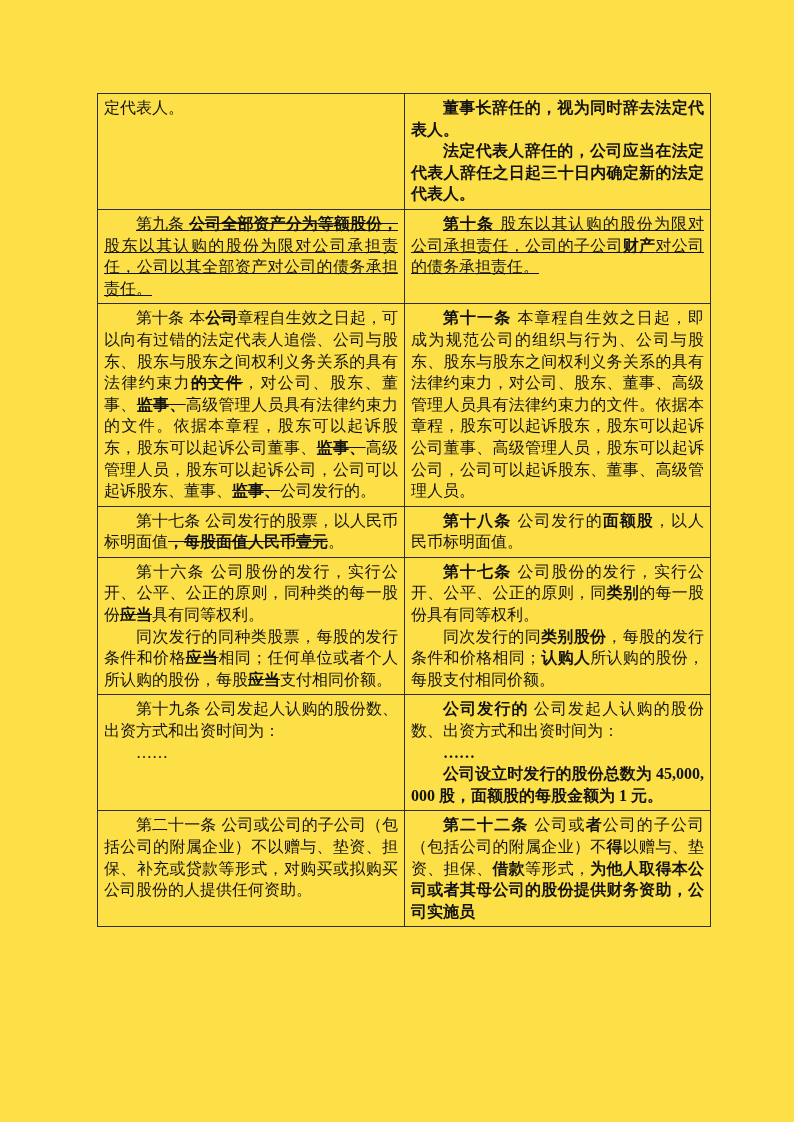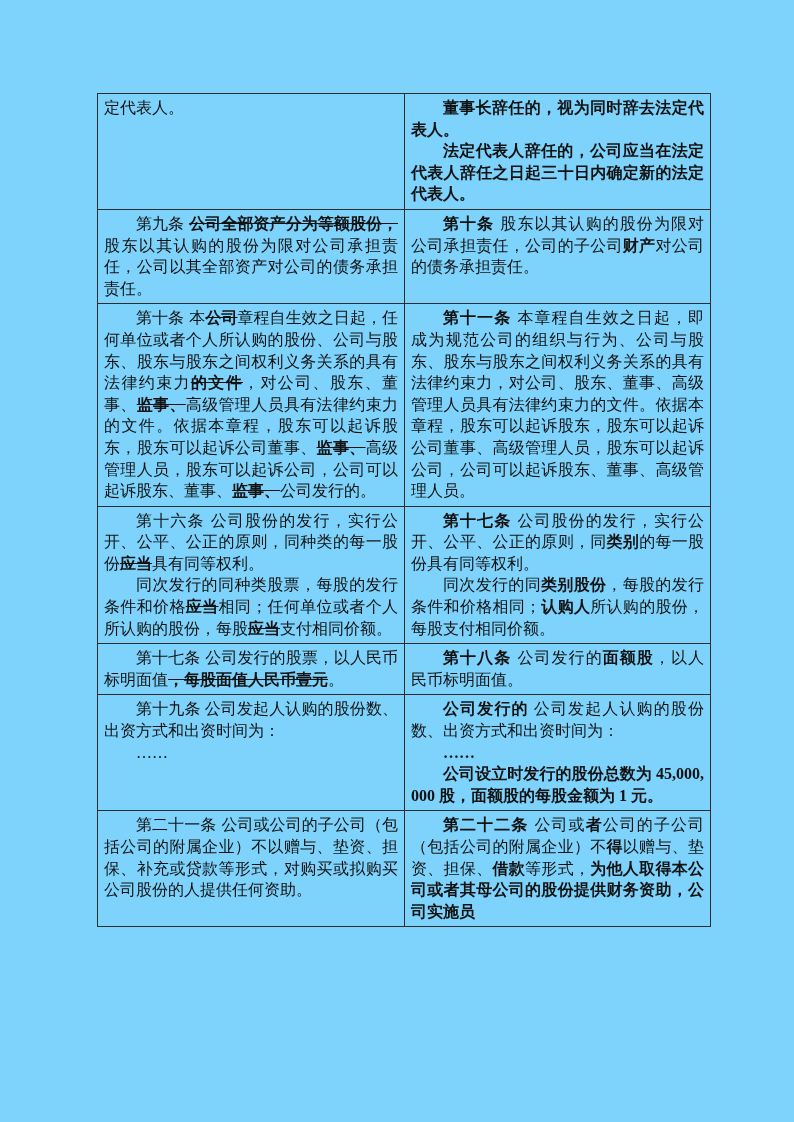--- a/index.html
+++ b/index.html
@@ -4,21 +4,21 @@
 <style>
   html, body {
     margin: 0;
     padding: 0;
     background: #ffffff;
   }
   .page {
     position: relative;
     width: 794px;
     height: 1122px;
-    background: #7dd3fc;
+    background: #fde047;
     overflow: hidden;
     font-family: "DejaVu Serif", "Liberation Serif", serif;
     color: #121212;
   }
   table.cmp {
     position: absolute;
     left: 97px;
     top: 93px;
     width: 601px;
     border-collapse: collapse;
@@ -54,52 +54,52 @@
     <tbody>
         <tr style="height: 107px;">
           <td class="old-col">
             <p class="para"><span>定代表人。</span></p>
           </td>
           <td class="new-col">
             <p class="para ind"><span class="b">董事长辞任的，视为同时辞去法定代表人。</span></p>
             <p class="para ind"><span class="b">法定代表人辞任的，公司应当在法定代表人辞任之日起三十日内确定新的法定代表人。</span></p>
           </td>
         </tr>
-        <tr style="height: 65px;">
+        <tr style="height: 65px; text-decoration: underline;">
           <td class="old-col">
             <p class="para ind"><span>第九条 </span><span class="b s">公司全部资产分为等额股份，</span><span>股东以其认购的股份为限对公司承担责任，公司以其全部资产对公司的债务承担责任。</span></p>
           </td>
           <td class="new-col">
             <p class="para ind"><span class="b">第十条</span><span> 股东以其认购的股份为限对公司承担责任，公司的子公司</span><span class="b">财产</span><span>对公司的债务承担责任。</span></p>
           </td>
         </tr>
         <tr style="height: 189px;">
           <td class="old-col">
-            <p class="para ind"><span>第十条 本</span><span class="b s">公司</span><span>章程自生效之日起，任何单位或者个人所认购的股份、公司与股东、股东与股东之间权利义务关系的具有法律约束力</span><span class="b s">的文件</span><span>，对公司、股东、董事、</span><span class="b s">监事、</span><span>高级管理人员具有法律约束力的文件。依据本章程，股东可以起诉股东，股东可以起诉公司董事、</span><span class="b s">监事、</span><span>高级管理人员，股东可以起诉公司，公司可以起诉股东、董事、</span><span class="b s">监事、</span><span>公司发行的。</span></p>
+            <p class="para ind"><span>第十条 本</span><span class="b s">公司</span><span>章程自生效之日起，可以向有过错的法定代表人追偿、公司与股东、股东与股东之间权利义务关系的具有法律约束力</span><span class="b s">的文件</span><span>，对公司、股东、董事、</span><span class="b s">监事、</span><span>高级管理人员具有法律约束力的文件。依据本章程，股东可以起诉股东，股东可以起诉公司董事、</span><span class="b s">监事、</span><span>高级管理人员，股东可以起诉公司，公司可以起诉股东、董事、</span><span class="b s">监事、</span><span>公司发行的。</span></p>
           </td>
           <td class="new-col">
             <p class="para ind"><span class="b">第十一条</span><span> 本章程自生效之日起，即成为规范公司的组织与行为、公司与股东、股东与股东之间权利义务关系的具有法律约束力，对公司、股东、董事、高级管理人员具有法律约束力的文件。依据本章程，股东可以起诉股东，股东可以起诉公司董事、高级管理人员，股东可以起诉公司，公司可以起诉股东、董事、高级管理人员。</span></p>
+          </td>
+        </tr>
+        <tr style="height: 43px;">
+          <td class="old-col">
+            <p class="para ind"><span>第十七条 公司发行的股票，以人民币标明面值</span><span class="b s">，每股面值人民币壹元</span><span>。</span></p>
+          </td>
+          <td class="new-col">
+            <p class="para ind"><span class="b">第十八条</span><span> 公司发行的</span><span class="b">面额股</span><span>，以人民币标明面值。</span></p>
           </td>
         </tr>
         <tr style="height: 130px;">
           <td class="old-col">
             <p class="para ind"><span>第十六条 公司股份的发行，实行公开、公平、公正的原则，同种类的每一股份</span><span class="b s">应当</span><span>具有同等权利。</span></p>
             <p class="para ind"><span>同次发行的同种类股票，每股的发行条件和价格</span><span class="b s">应当</span><span>相同；任何单位或者个人所认购的股份，每股</span><span class="b s">应当</span><span>支付相同价额。</span></p>
           </td>
           <td class="new-col">
             <p class="para ind"><span class="b">第十七条</span><span> 公司股份的发行，实行公开、公平、公正的原则，同</span><span class="b">类别</span><span>的每一股份具有同等权利。</span></p>
             <p class="para ind"><span>同次发行的同</span><span class="b">类别股份</span><span>，每股的发行条件和价格相同；</span><span class="b">认购人</span><span>所认购的股份，每股支付相同价额。</span></p>
-          </td>
-        </tr>
-        <tr style="height: 43px;">
-          <td class="old-col">
-            <p class="para ind"><span>第十七条 公司发行的股票，以人民币标明面值</span><span class="b s">，每股面值人民币壹元</span><span>。</span></p>
-          </td>
-          <td class="new-col">
-            <p class="para ind"><span class="b">第十八条</span><span> 公司发行的</span><span class="b">面额股</span><span>，以人民币标明面值。</span></p>
           </td>
         </tr>
         <tr style="height: 100px; font-family: Liberation Serif, serif;">
           <td class="old-col">
             <p class="para ind"><span>第十九条 公司发起人认购的股份数、出资方式和出资时间为：</span></p>
             <p class="para ind"><span>……</span></p>
           </td>
           <td class="new-col">
             <p class="para ind"><span class="b">公司发行的</span><span> 公司发起人认购的股份数、出资方式和出资时间为：</span></p>
             <p class="para ind"><span class="b">……</span></p>

